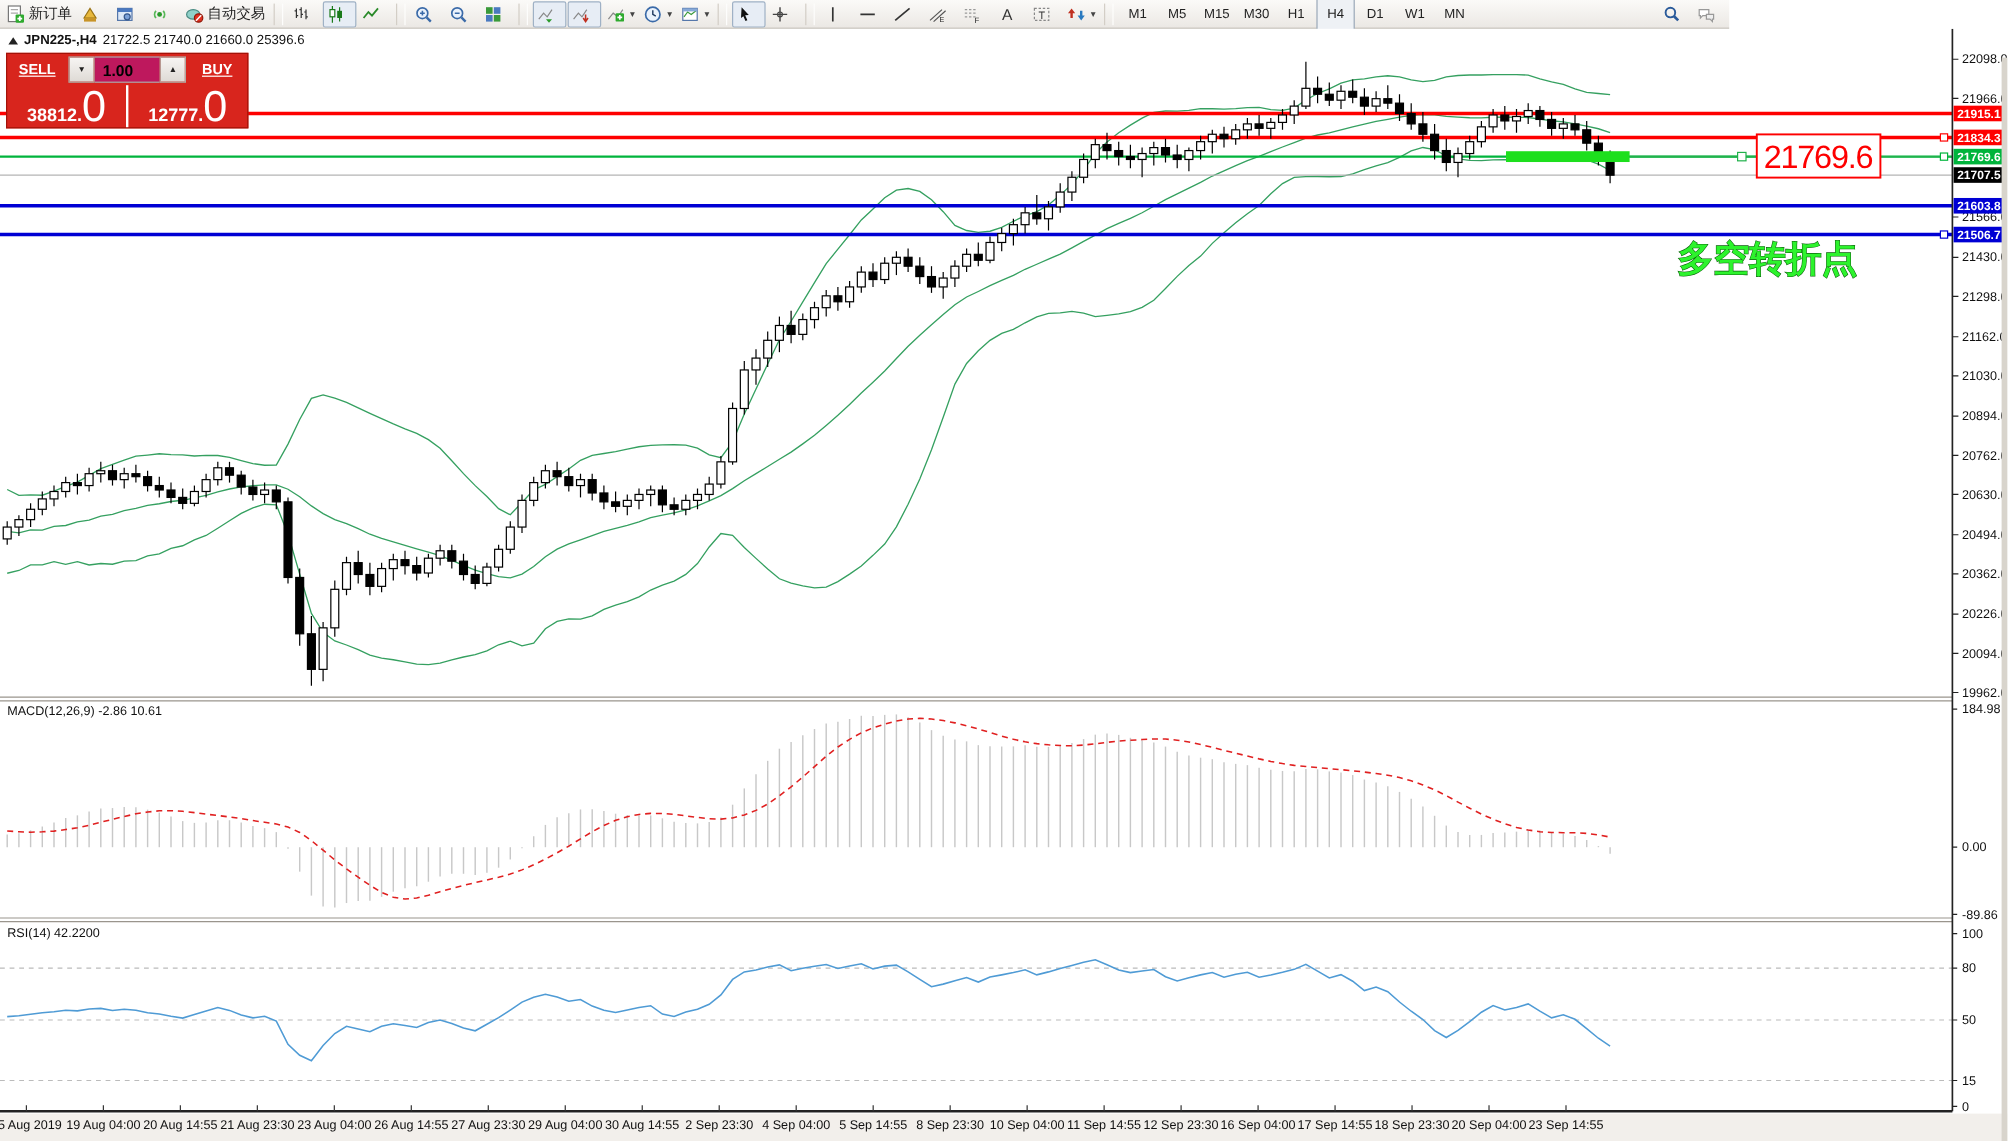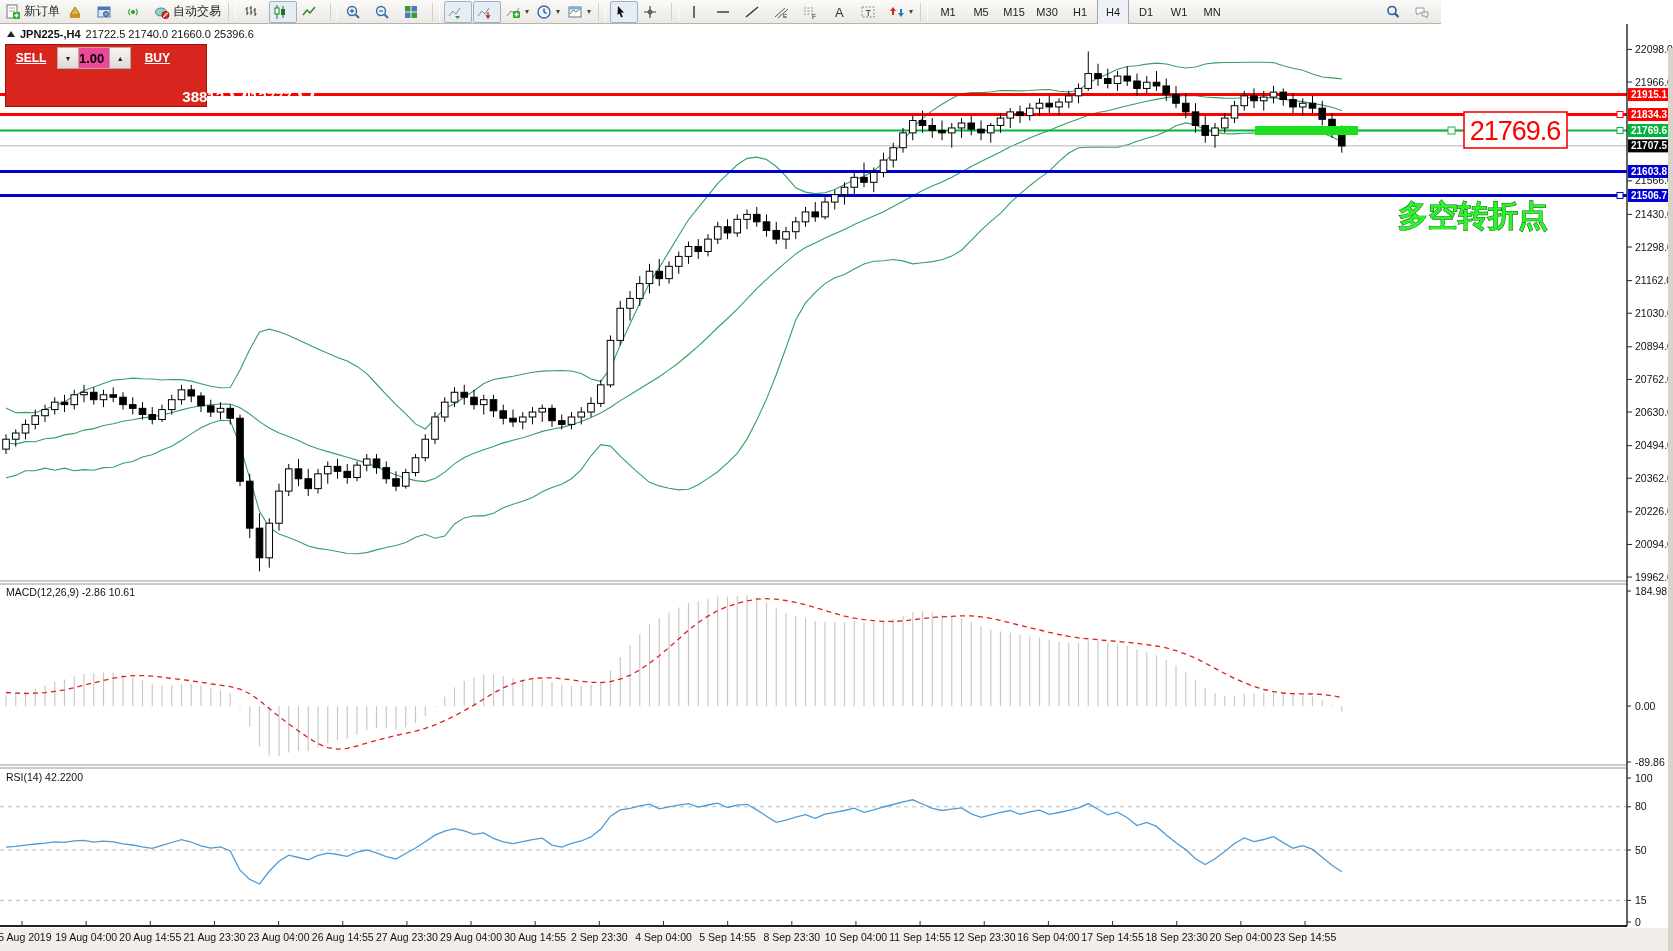--- a/index.html
+++ b/index.html
@@ -24,29 +24,29 @@
   #chartwin{position:absolute;left:0;top:24px;width:1673px;height:927px;background:#fff;}
   #chart-svg{position:absolute;left:0;top:0;}
   #chart-header{position:absolute;left:7px;top:4px;z-index:5;display:flex;align-items:center;
     font-size:11px;color:#111;gap:5px;}
   #collapse-tri{width:0;height:0;border-left:4px solid transparent;border-right:4px solid transparent;
     border-bottom:6px solid #222;display:inline-block;}
   #chart-header b{font-weight:bold;}
   
   #trade-panel{position:absolute;left:5px;top:20px;width:202px;height:63px;z-index:6;
     background:#d8251d;border:1px solid #a31208;box-sizing:border-box;
-    display:flex;flex-direction:row;}
+    display:flex;flex-direction:column;}
   #tp-top{display:flex;height:26px;align-items:stretch;}
   .tp-btn{flex:0 0 50px;display:flex;align-items:center;justify-content:center;
     color:#fff;font-size:12px;font-weight:bold;text-decoration:underline;cursor:pointer;}
   #tp-spin{flex:1;display:flex;margin:2px 1px;}
   .spin-btn{width:20px;background:linear-gradient(#f7f5f3,#dedad5);border:1px solid #b0aba3;
     display:flex;align-items:center;justify-content:center;font-size:7px;color:#222;cursor:pointer;}
-  #tp-vol{flex:1;background:#ec4899;border-top:1px solid #b0aba3;border-bottom:1px solid #b0aba3;
-    display:flex;align-items:center;justify-content:flex-end;padding-right:5px;
+  #tp-vol{flex:1;background:#be185d;border-top:1px solid #b0aba3;border-bottom:1px solid #b0aba3;
+    display:flex;align-items:center;justify-content:flex-end;padding-right:22px;
     font-size:13px;font-weight:bold;color:#000;}
   #tp-bottom{flex:1;display:flex;color:#fff;}
   .tp-price{flex:1;display:flex;align-items:flex-end;justify-content:center;padding-bottom:2px;}
   .tp-price:first-child{border-right:2px solid #fff;}
   .pp-small{font-size:15px;font-weight:bold;line-height:1;}
   .pp-dot{font-size:15px;font-weight:bold;line-height:1;}
   .pp-big{font-size:36px;font-weight:400;line-height:0.82;}
   
   #win-edge{position:absolute;right:0;top:24px;width:5px;height:927px;background:#d8d4cc;z-index:7;}
 </style>

